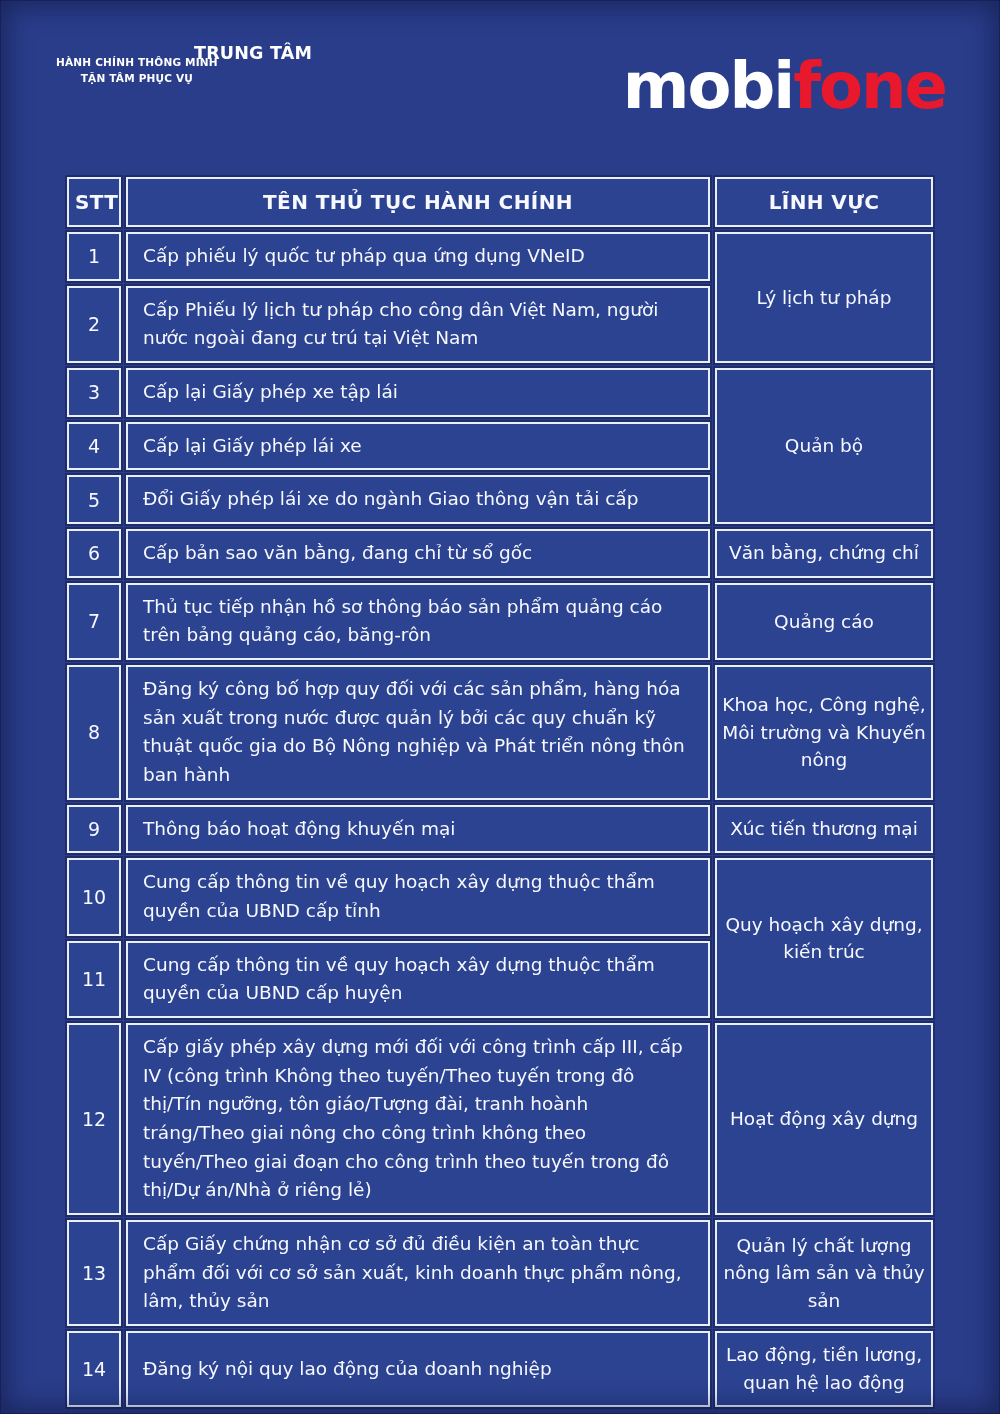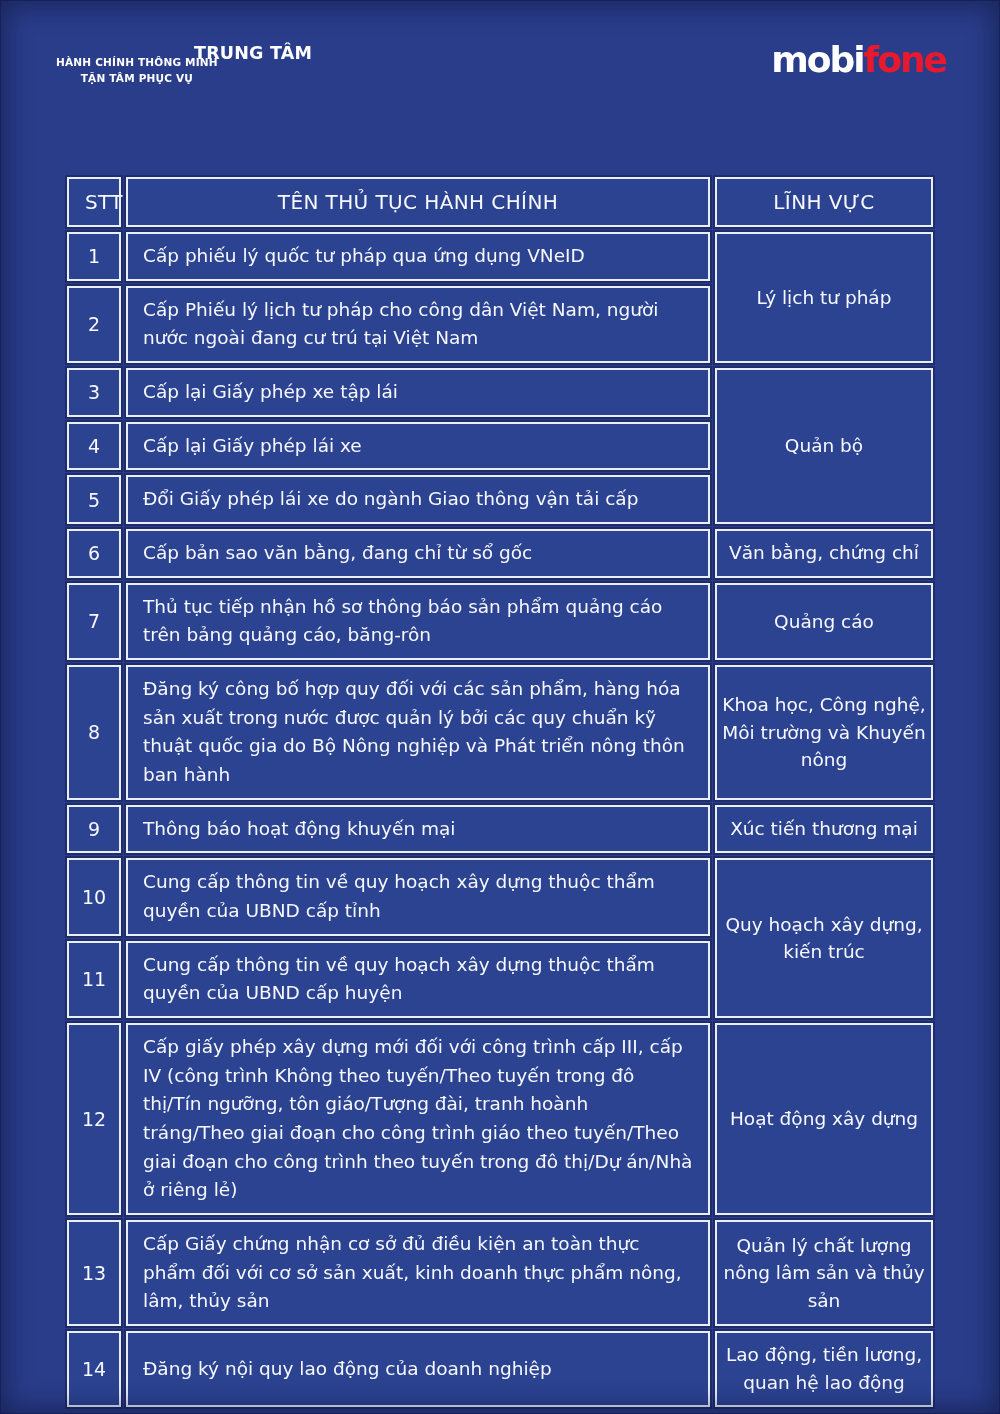--- a/index.html
+++ b/index.html
@@ -17,41 +17,41 @@
   
   .top { display:flex; justify-content:space-between; align-items:flex-start;
          padding:14px 54px 0 56px; height:156px; box-sizing:border-box; }
   .org { display:flex; align-items:flex-start; }
   .emblem-wrap { width:126px; display:flex; align-items:center; }
   .emblem { width:112px; height:112px; display:block; }
   .org-caption { font-size:10.5px; font-weight:bold; line-height:1.5; text-align:center;
                  letter-spacing:.2px; white-space:nowrap; margin-top:1px; }
   .org-text { margin:28px 0 3px 12px; font-weight:bold; font-size:17.5px;
               line-height:1.34; letter-spacing:.2px; }
-  .brand { margin-top:28px; font-weight:bold; font-size:36px; letter-spacing:-2px; line-height:1; }
+  .brand { margin-top:40px; font-weight:bold; font-size:64px; letter-spacing:-2px; line-height:1; }
   .brand .p2 { color:#e8192c; }
 
   
   table.proc {
     width:876px; margin:16px auto 0; table-layout:fixed;
     border-collapse:separate; border-spacing:5px;
   }
   col.c-stt  { width:54px; }
   col.c-name { width:584px; }
   col.c-field{ width:218px; }
   .proc th, .proc td {
     box-sizing:border-box;
     border:2px solid #e9eefb;
     background:#2c4391;
     box-shadow:0 0 0 2px rgba(15,25,70,.45);
     vertical-align:middle;
     color:#f7f9ff;
   }
-  .proc th { font-size:20px; font-weight:normal; text-align:center; height:50px;
-             letter-spacing:.4px; padding:4px 16px; }
+  .proc th { font-size:20px; font-weight:bold; text-align:center; height:50px;
+             letter-spacing:.4px; padding:4px 6px; }
   td.cell-stt  { text-align:center; font-size:19px; padding:8px 4px; height:48px; }
   td.cell-name { text-align:left;  font-size:18.5px; line-height:1.55; padding:8px 15px; }
   td.cell-field{ text-align:center; font-size:18.5px; line-height:1.5; padding:8px 4px; }
 </style>
 </head>
 <body>
 
 <div class="page">
 
   <div class="top">
@@ -158,21 +158,21 @@
           <td class="cell-stt">10</td>
           <td class="cell-name">Cung cấp thông tin về quy hoạch xây dựng thuộc thẩm quyền của UBND cấp tỉnh</td>
           <td class="cell-field" rowspan="2">Quy hoạch xây dựng, kiến trúc</td>
         </tr>
         <tr>
           <td class="cell-stt">11</td>
           <td class="cell-name">Cung cấp thông tin về quy hoạch xây dựng thuộc thẩm quyền của UBND cấp huyện</td>
         </tr>
         <tr>
           <td class="cell-stt">12</td>
-          <td class="cell-name">Cấp giấy phép xây dựng mới đối với công trình cấp III, cấp IV (công trình Không theo tuyến/Theo tuyến trong đô thị/Tín ngưỡng, tôn giáo/Tượng đài, tranh hoành tráng/Theo giai đoạn cho công trình giáo theo tuyến/Theo giai đoạn cho công trình theo tuyến trong đô thị/Dự án/Nhà ở riêng lẻ)</td>
+          <td class="cell-name">Cấp giấy phép xây dựng mới đối với công trình cấp III, cấp IV (công trình Không theo tuyến/Theo tuyến trong đô thị/Tín ngưỡng, tôn giáo/Tượng đài, tranh hoành tráng/Theo giai nông cho công trình không theo tuyến/Theo giai đoạn cho công trình theo tuyến trong đô thị/Dự án/Nhà ở riêng lẻ)</td>
           <td class="cell-field">Hoạt động xây dựng</td>
         </tr>
         <tr>
           <td class="cell-stt">13</td>
           <td class="cell-name">Cấp Giấy chứng nhận cơ sở đủ điều kiện an toàn thực phẩm đối với cơ sở sản xuất, kinh doanh thực phẩm nông, lâm, thủy sản</td>
           <td class="cell-field">Quản lý chất lượng nông lâm sản và thủy sản</td>
         </tr>
         <tr>
           <td class="cell-stt">14</td>
           <td class="cell-name">Đăng ký nội quy lao động của doanh nghiệp</td>

